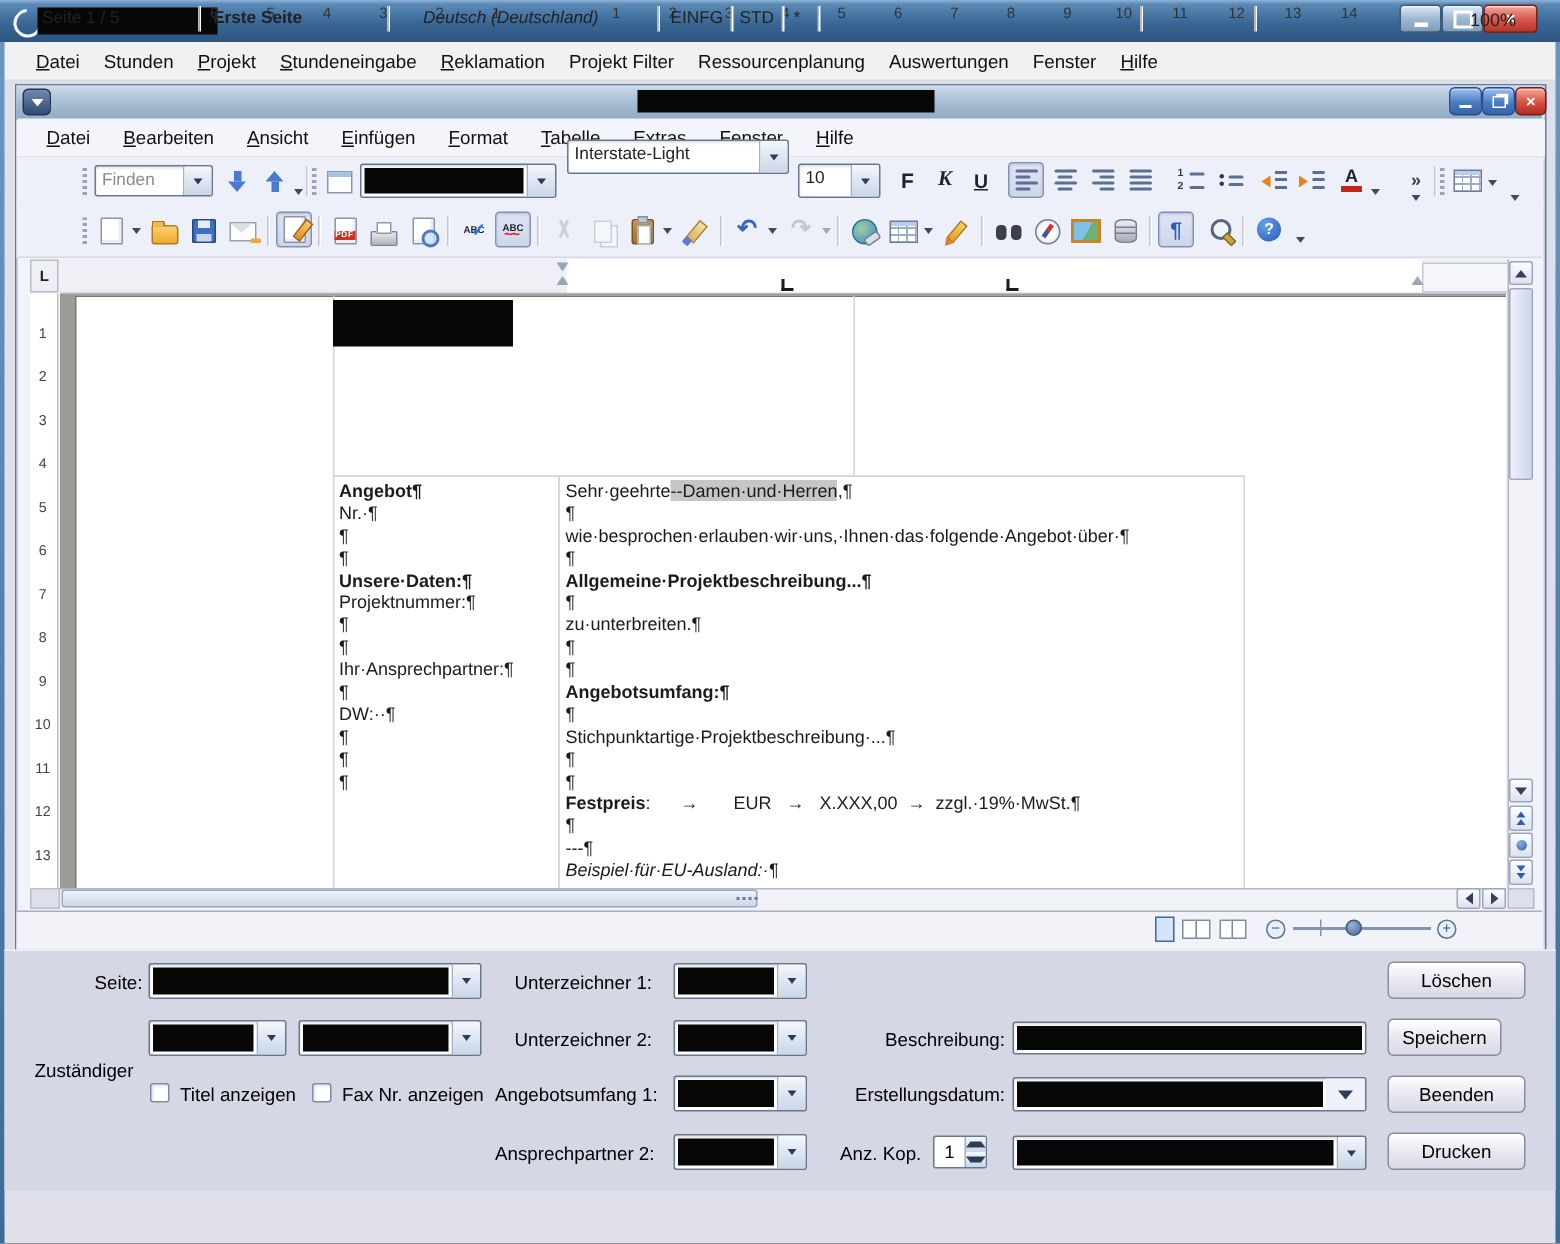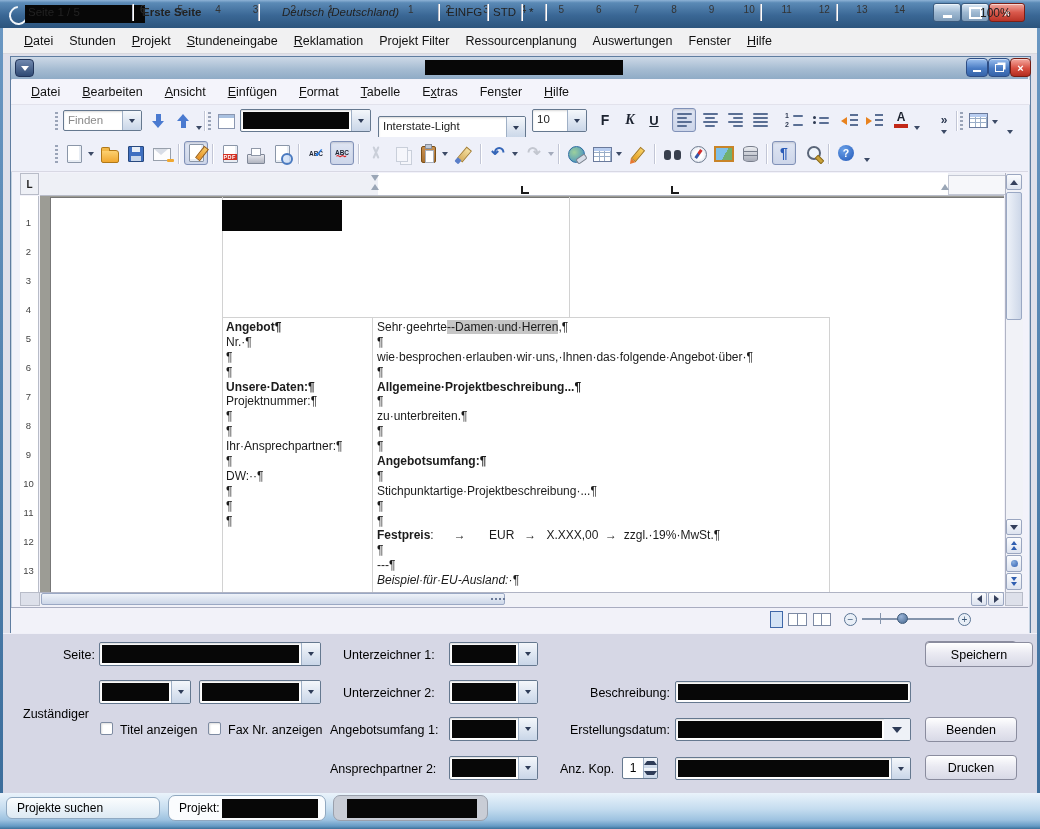--- a/index.html
+++ b/index.html
@@ -308,21 +308,21 @@
   <div class="grip" style="left:208px;top:112px;"></div>
   <div class="tbi" style="left:214px;top:109px;">
       <div class="ig i-style"></div>
     </div>
   <div class="combo" style="left:240px;top:109px;width:131px;height:23px;">
     <div class="fill"></div>
     <div class="dbtn">
         <div class="dd7"></div>
       </div>
   </div>
-  <div class="combo" style="left:378px;top:116px;width:148px;height:23px;">
+  <div class="combo" style="left:378px;top:93px;width:148px;height:23px;">
     <span class="ctext">Interstate-Light</span>
     <div class="dbtn">
         <div class="dd7"></div>
       </div>
   </div>
   <div class="combo" style="left:532px;top:109px;width:55px;height:23px;">
     <span class="ctext">10</span>
     <div class="dbtn">
         <div class="dd7"></div>
       </div>
@@ -686,21 +686,21 @@
   <div class="combo" style="left:449px;top:680px;width:89px;height:24px;">
     <div class="fill"></div>
     <div class="dbtn">
         <div class="dd7"></div>
       </div>
   </div>
   <div class="lbl" style="left:560px;top:686px;width:110px;text-align:right;">Beschreibung:</div>
   <div class="combo" style="left:675px;top:681px;width:236px;height:22px;">
     <div class="fill"></div>
   </div>
-  <div class="pbtn" style="left:925px;top:642px;width:108px;height:25px;">
+  <div class="pbtn" style="left:925px;top:679px;width:76px;height:25px;">
       <span>Speichern</span>
     </div>
 
   <div class="cb" style="left:100px;top:722px;"></div>
   <div class="lbl" style="left:120px;top:723px;">Titel anzeigen</div>
   <div class="cb" style="left:208px;top:722px;"></div>
   <div class="lbl" style="left:228px;top:723px;">Fax Nr. anzeigen</div>
   <div class="lbl" style="left:330px;top:723px;">Angebotsumfang 1:</div>
   <div class="combo" style="left:449px;top:717px;width:89px;height:24px;">
     <div class="fill"></div>
@@ -741,26 +741,14 @@
   <div class="combo" style="left:675px;top:757px;width:236px;height:23px;">
     <div class="fill"></div>
     <div class="dbtn">
         <div class="dd7"></div>
       </div>
   </div>
   <div class="pbtn" style="left:925px;top:755px;width:92px;height:25px;">
       <span>Drucken</span>
     </div>
 
-  <div class="bottombar">
-    <div class="bb-btn">
-        <span>Projekte suchen</span>
-      </div>
-    <div class="bb-panel white" style="left:168px;width:158px;">
-      <span style="font-size:12px;color:#000;margin-left:10px;">Projekt:</span>
-      <div class="redact" style="width:96px;height:19px;margin-left:2px;"></div>
-    </div>
-    <div class="bb-panel gray" style="left:333px;width:155px;">
-      <div class="redact" style="width:130px;height:19px;margin-left:13px;"></div>
-    </div>
-  </div>
 
 </div>
 
 </body></html>

